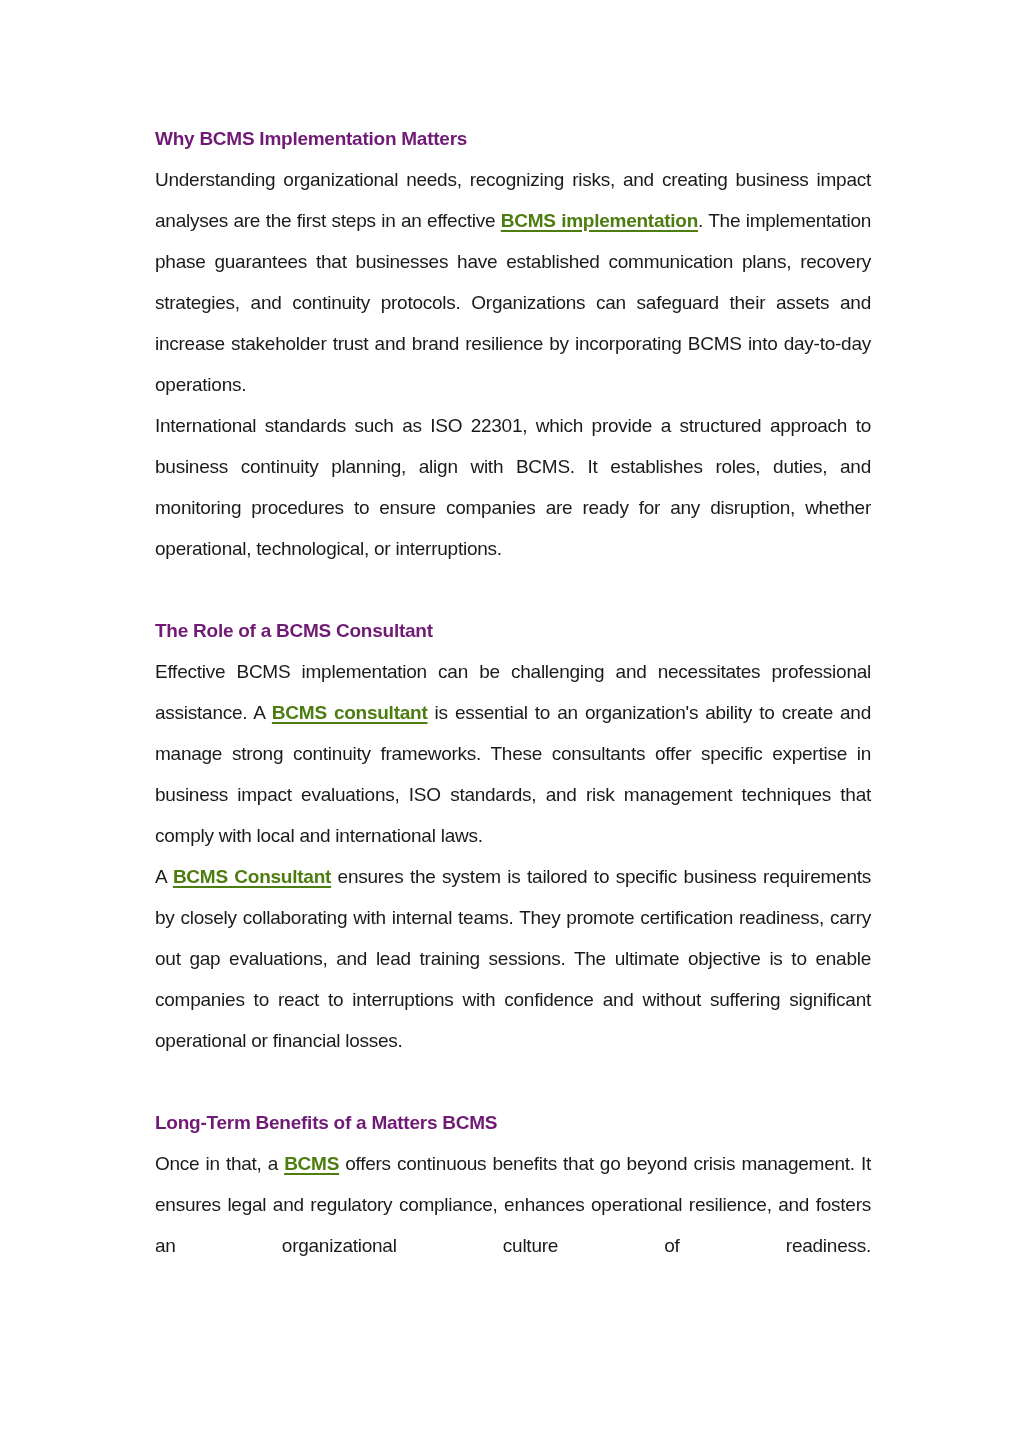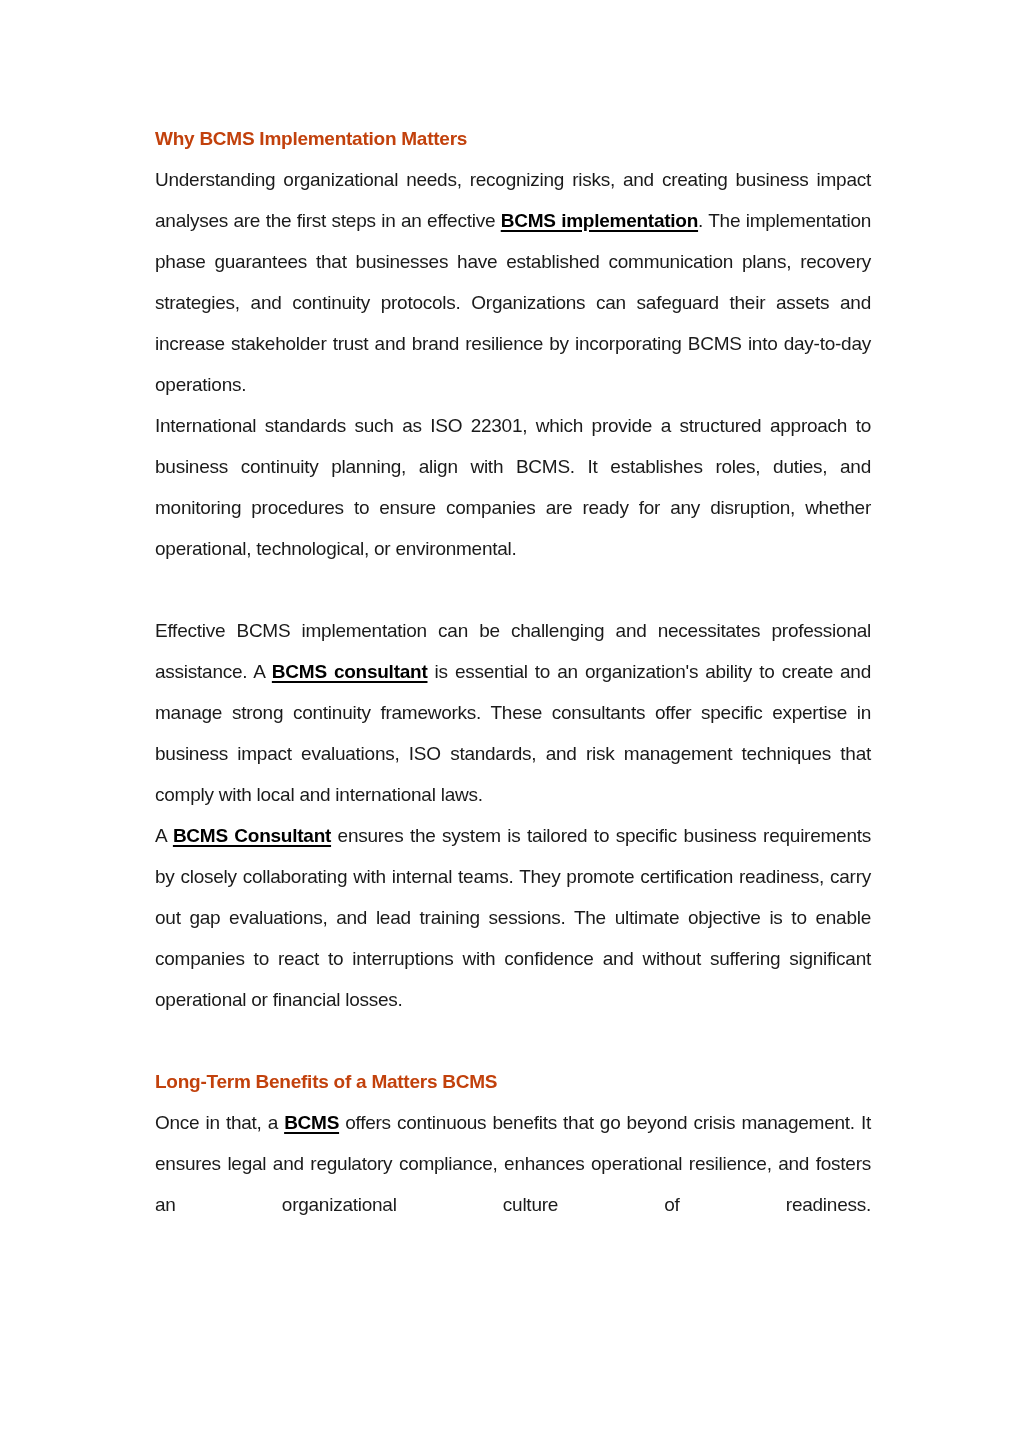--- a/index.html
+++ b/index.html
@@ -31,53 +31,54 @@
     line-height: 41px;
     letter-spacing: -0.25px;
   }
 
   .doc-section { margin-top: 41px; }
   .doc-section:first-child { margin-top: 0; }
 
   .heading {
     font-size: 19px;
     font-weight: 700;
-    color: #c2410c;
+    color: #701a75;
     text-align: left;
   }
 
   .paragraph {
     text-align: justify;
   }
 
   
   .doc-section:last-child .paragraph:last-child {
     text-align-last: justify;
   }
 
   .doc-link {
-    color: #000000;
+    color: #4d7c0f;
     font-weight: 700;
     text-decoration: underline;
     text-decoration-thickness: 2px;
     text-underline-offset: 3px;
     cursor: pointer;
   }
 </style>
 </head>
 <body>
 
 <div class="page">
   <main class="content" id="doc-root">
       <section class="doc-section">
         <h2 class="heading">Why BCMS Implementation Matters</h2>
         <p class="paragraph"><span>Understanding organizational needs, recognizing risks, and creating business impact analyses are the first steps in an effective </span><a class="doc-link" href="#">BCMS implementation</a><span>. The implementation phase guarantees that businesses have established communication plans, recovery strategies, and continuity protocols. Organizations can safeguard their assets and increase stakeholder trust and brand resilience by incorporating BCMS into day-to-day operations.</span></p>
-        <p class="paragraph"><span>International standards such as ISO 22301, which provide a structured approach to business continuity planning, align with BCMS. It establishes roles, duties, and monitoring procedures to ensure companies are ready for any disruption, whether operational, technological, or environmental.</span></p>
+        <p class="paragraph"><span>International standards such as ISO 22301, which provide a structured approach to business continuity planning, align with BCMS. It establishes roles, duties, and monitoring procedures to ensure companies are ready for any disruption, whether operational, technological, or interruptions.</span></p>
       </section>
       <section class="doc-section">
+        <h2 class="heading">The Role of a BCMS Consultant</h2>
         <p class="paragraph"><span>Effective BCMS implementation can be challenging and necessitates professional assistance. A </span><a class="doc-link" href="#">BCMS consultant</a><span> is essential to an organization's ability to create and manage strong continuity frameworks. These consultants offer specific expertise in business impact evaluations, ISO standards, and risk management techniques that comply with local and international laws.</span></p>
         <p class="paragraph"><span>A </span><a class="doc-link" href="#">BCMS Consultant</a><span> ensures the system is tailored to specific business requirements by closely collaborating with internal teams. They promote certification readiness, carry out gap evaluations, and lead training sessions. The ultimate objective is to enable companies to react to interruptions with confidence and without suffering significant operational or financial losses.</span></p>
       </section>
       <section class="doc-section">
         <h2 class="heading">Long-Term Benefits of a Matters BCMS</h2>
         <p class="paragraph"><span>Once in that, a </span><a class="doc-link" href="#">BCMS</a><span> offers continuous benefits that go beyond crisis management. It ensures legal and regulatory compliance, enhances operational resilience, and fosters an organizational culture of readiness.</span></p>
       </section>
     </main>
 </div>
 

